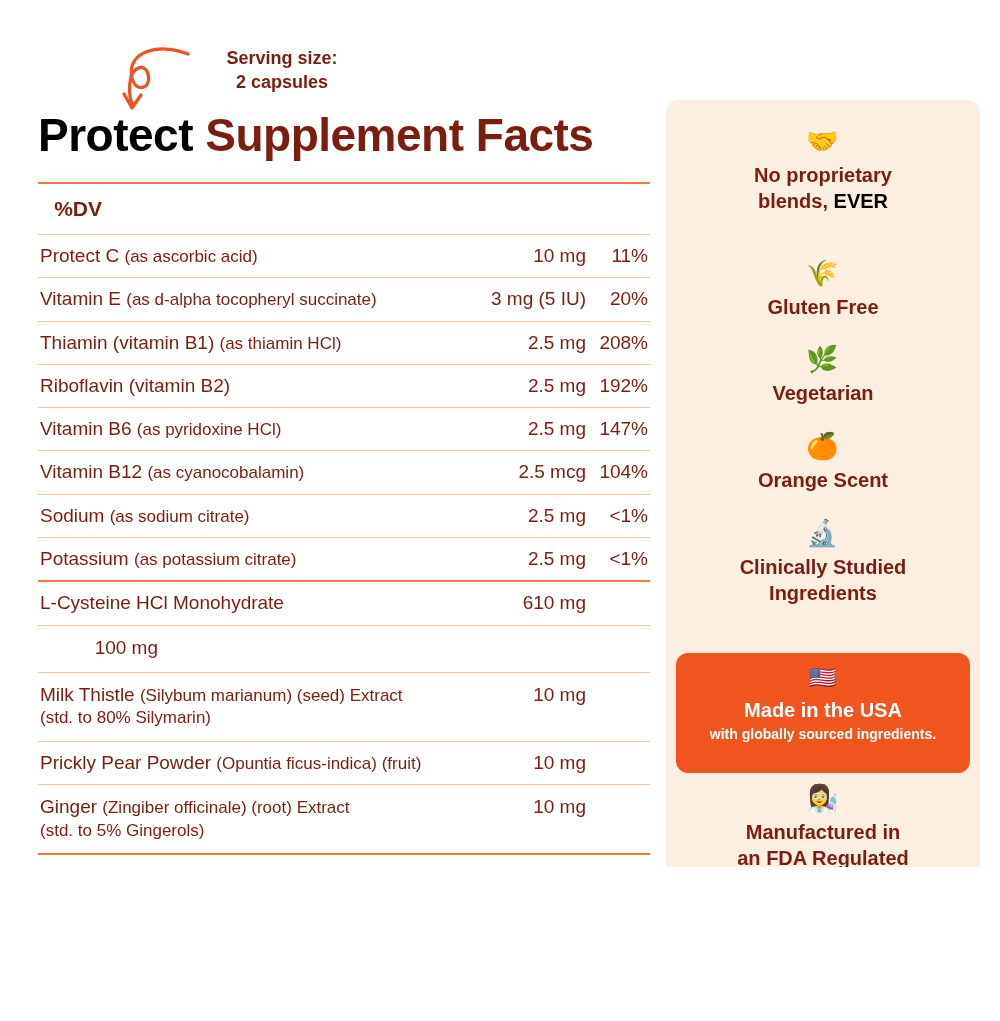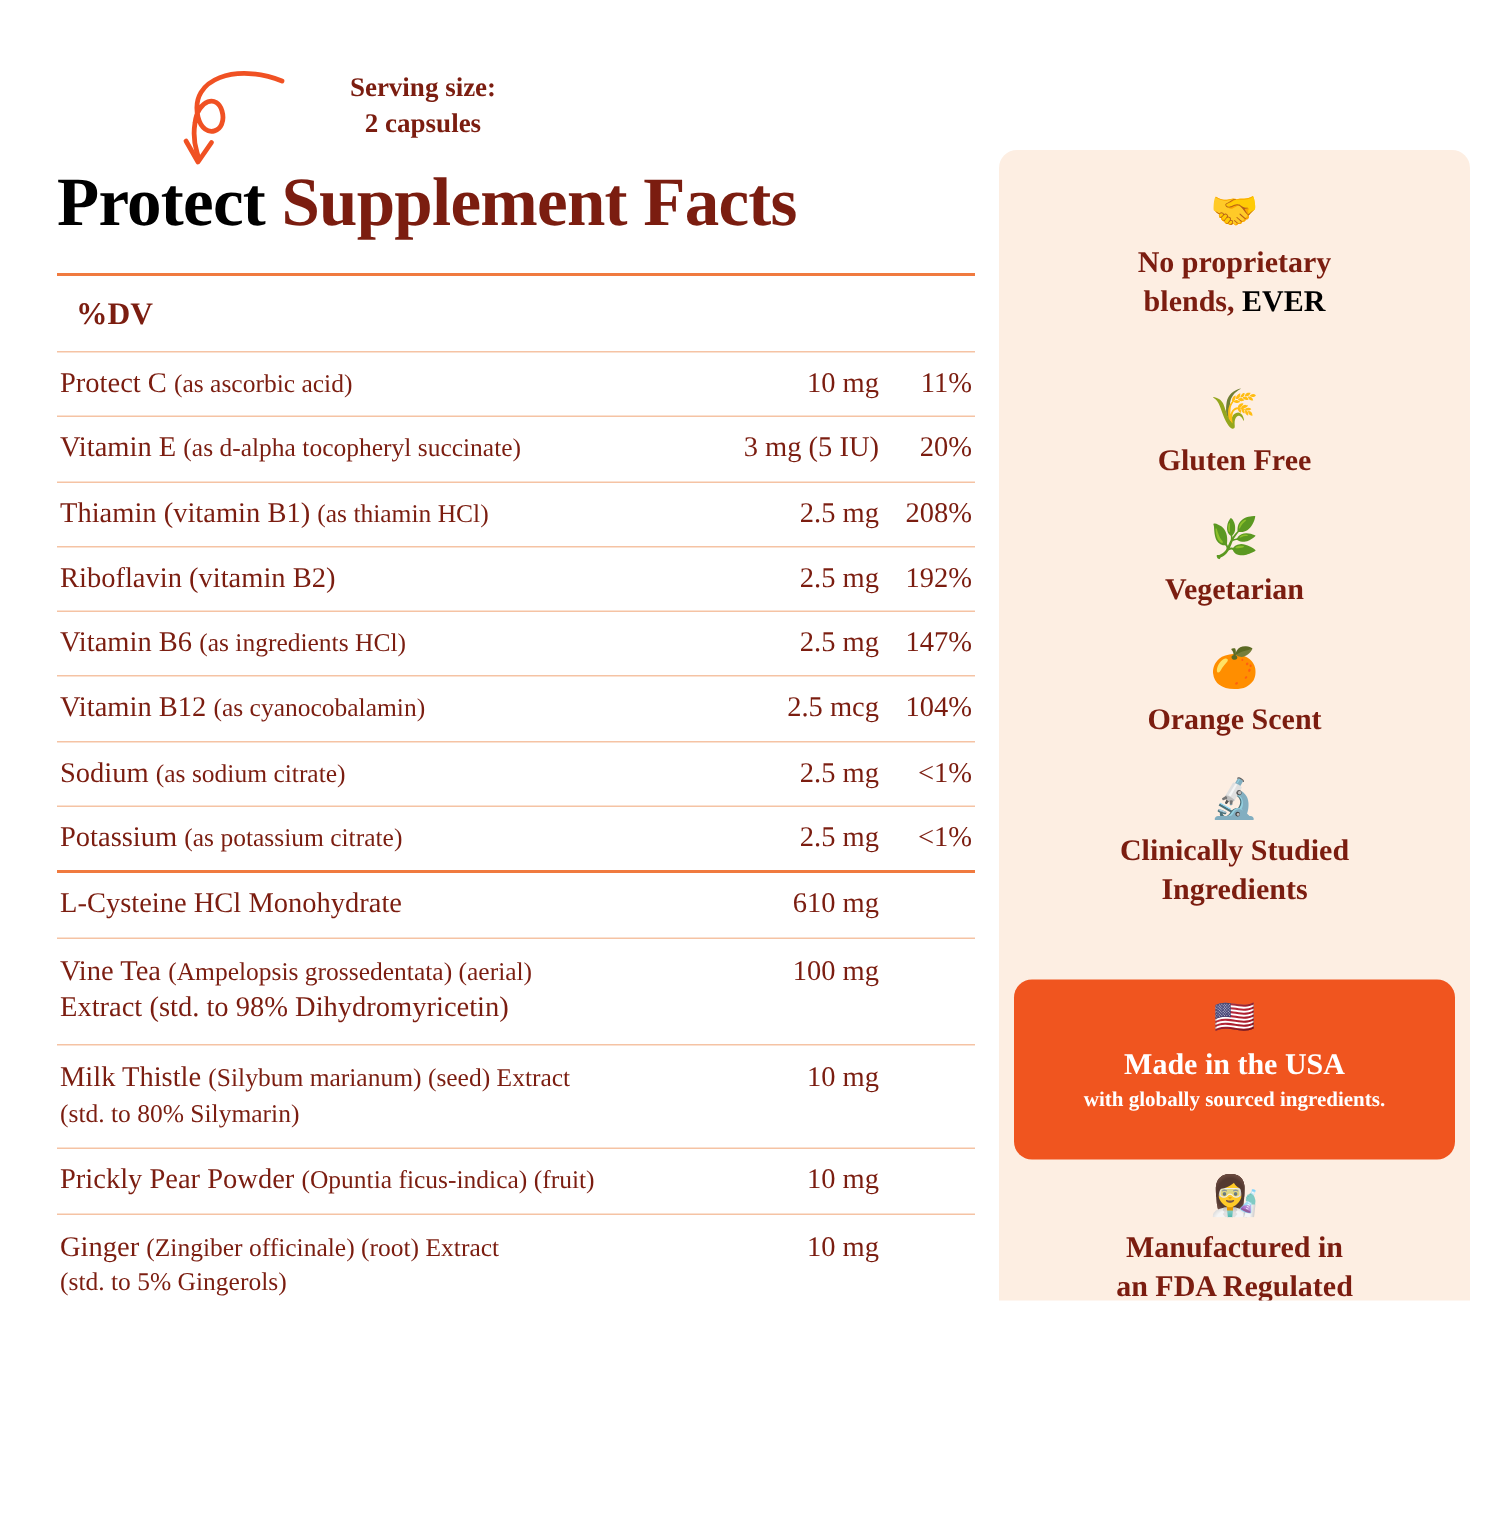--- a/index.html
+++ b/index.html
@@ -7,21 +7,20 @@
     margin: 0; padding: 0;
     width: 1000px; height: 1021px;
     background: #ffffff;
     font-family: "Liberation Sans", sans-serif;
     color: #7b1d10;
   }
   .page {
     position: relative;
     width: 1000px; height: 867px;
     overflow: hidden;
-    font-family: Liberation Serif, serif;
   }
 
   
   .serving-note {
     position: absolute;
     left: 192px; top: 46px;
     width: 180px;
     text-align: center;
     font-size: 18px;
     font-weight: bold;
@@ -180,21 +179,21 @@
 
     <div class="rule-thin"></div>
     <div class="row">
       <span class="name"><span>Riboflavin (vitamin B2)</span><span class="sub"></span></span>
       <span class="amt amt-w">2.5 mg</span>
       <span class="dv">192%</span>
     </div>
 
     <div class="rule-thin"></div>
     <div class="row">
-      <span class="name"><span>Vitamin B6 </span><span class="sub">(as ingredients HCl)</span></span>
+      <span class="name"><span>Vitamin B6 </span><span class="sub">(as pyridoxine HCl)</span></span>
       <span class="amt amt-w">2.5 mg</span>
       <span class="dv">147%</span>
     </div>
 
     <div class="rule-thin"></div>
     <div class="row">
       <span class="name"><span>Vitamin B12 </span><span class="sub">(as cyanocobalamin)</span></span>
       <span class="amt amt-w">2.5 mcg</span>
       <span class="dv">104%</span>
     </div>
@@ -215,21 +214,20 @@
 
     <div class="rule-thick"></div>
     <div class="row">
       <span class="name"><span>L-Cysteine HCl Monohydrate</span><span class="sub"></span></span>
       <span class="amt amt-w">610 mg</span>
       <span class="dv"></span>
     </div>
 
     <div class="rule-thin"></div>
     <div class="row two-line">
-      <span class="name"><span>Vine Tea </span><span class="sub">(Ampelopsis grossedentata) (aerial)</span><span class="l2">Extract (std. to 98% Dihydromyricetin)</span></span>
       <span class="amt amt-w">100 mg</span>
       <span class="dv"></span>
     </div>
 
     <div class="rule-thin"></div>
     <div class="row two-line">
       <span class="name"><span>Milk Thistle </span><span class="sub">(Silybum marianum) (seed) Extract</span><span class="l2 sub">(std. to 80% Silymarin)</span></span>
       <span class="amt amt-w">10 mg</span>
       <span class="dv"></span>
     </div>

